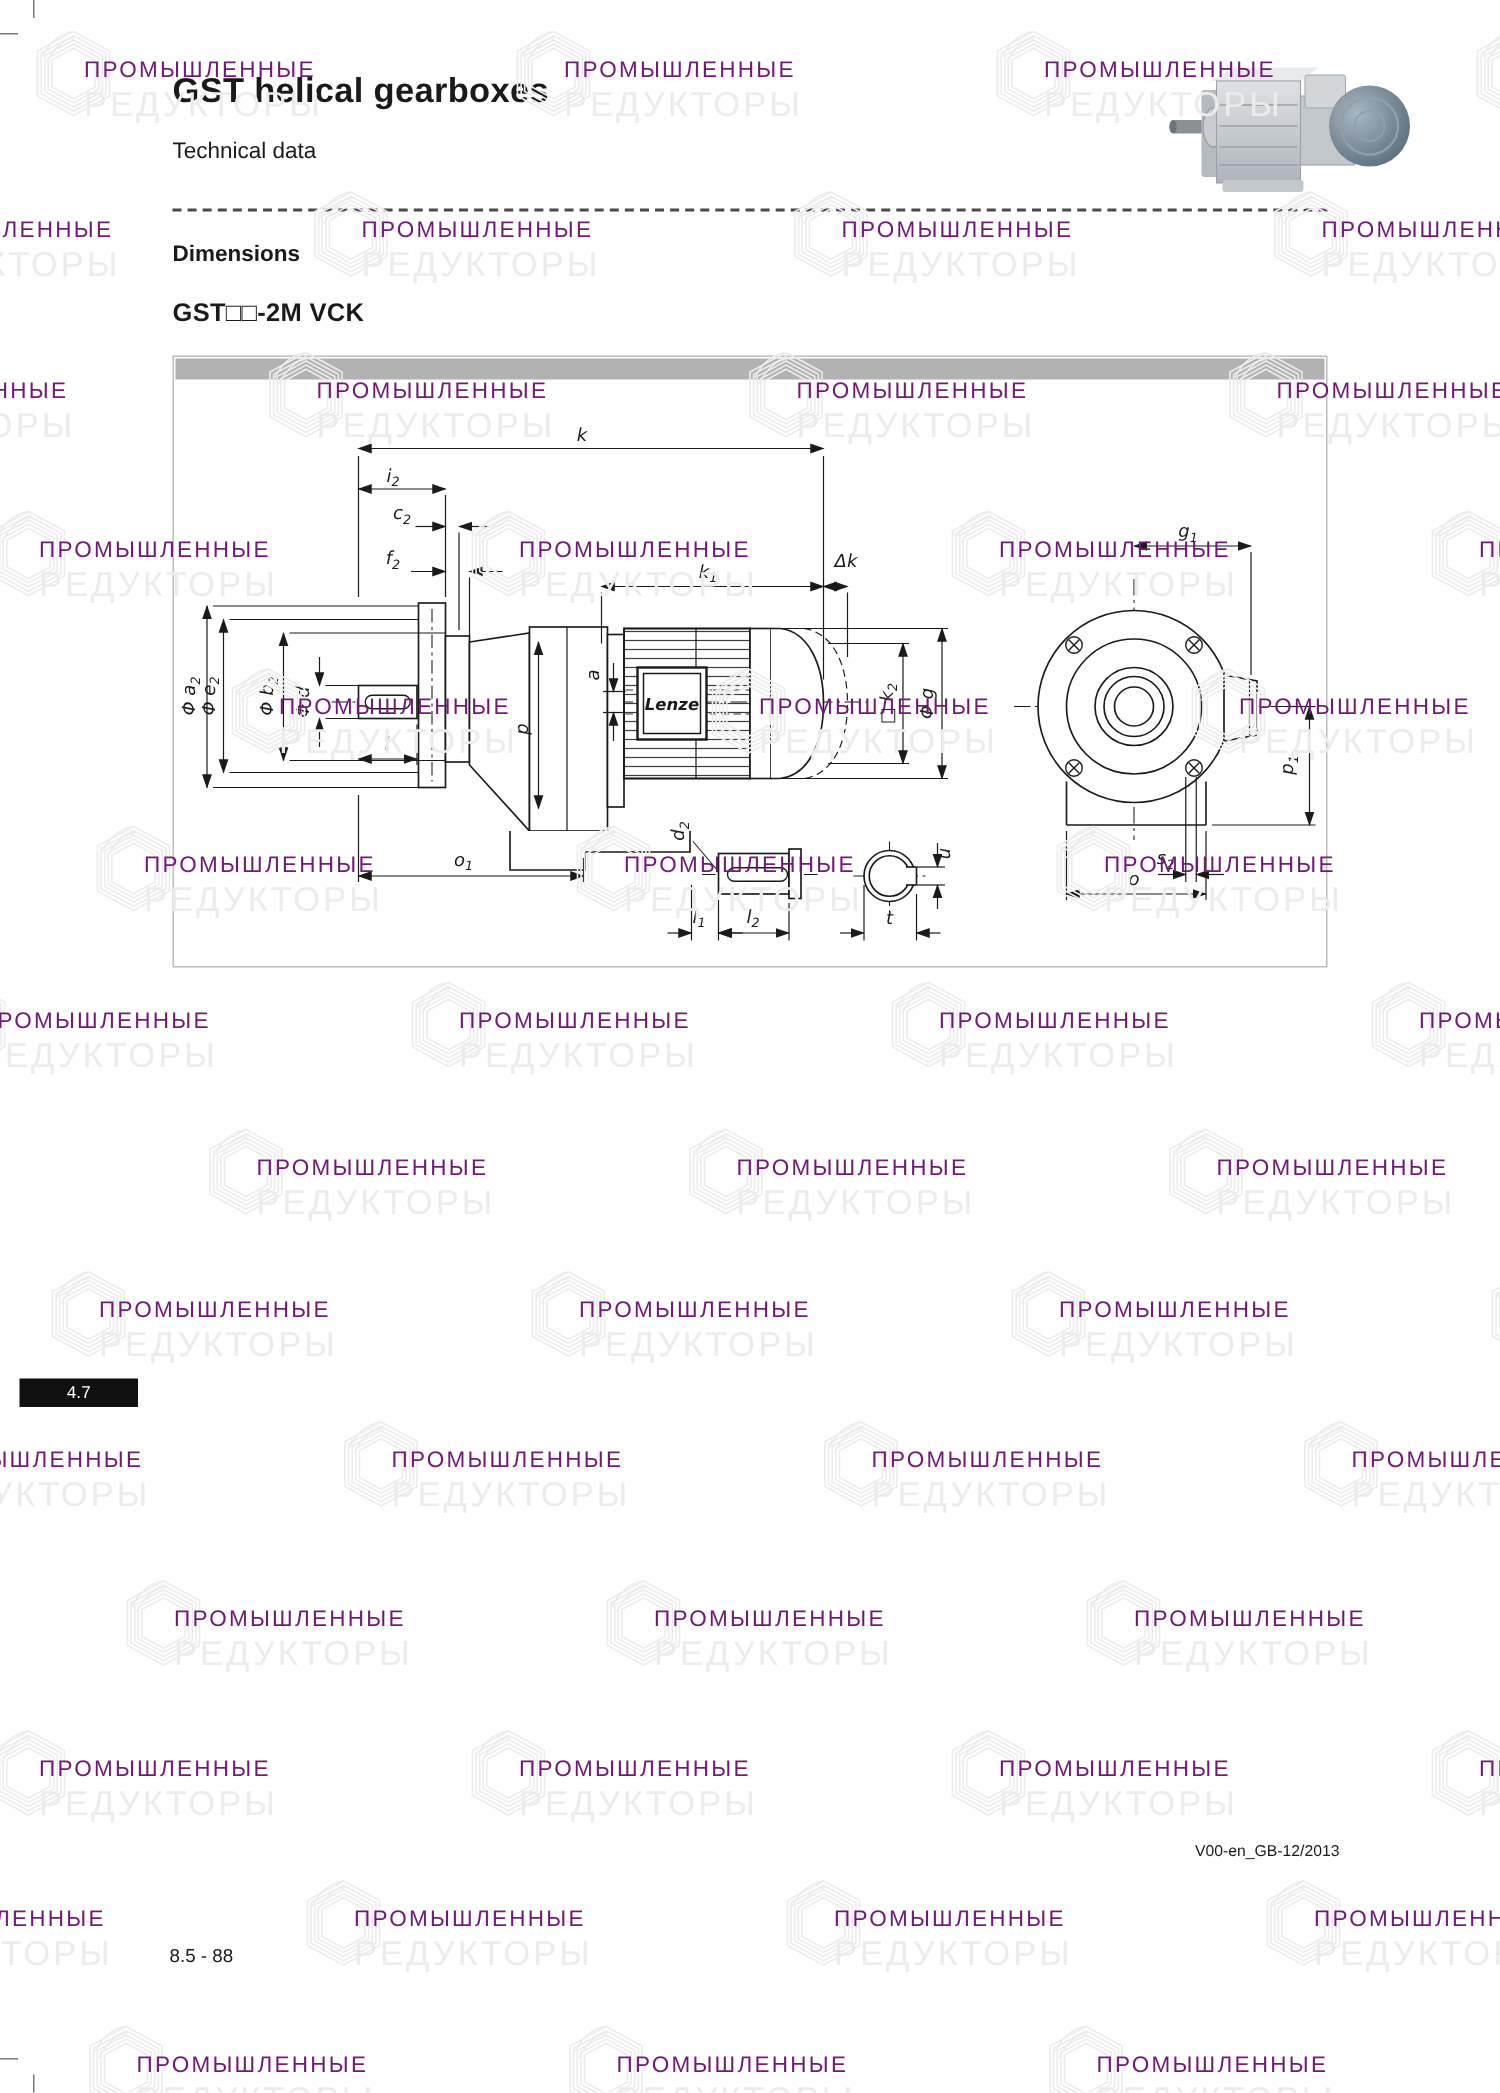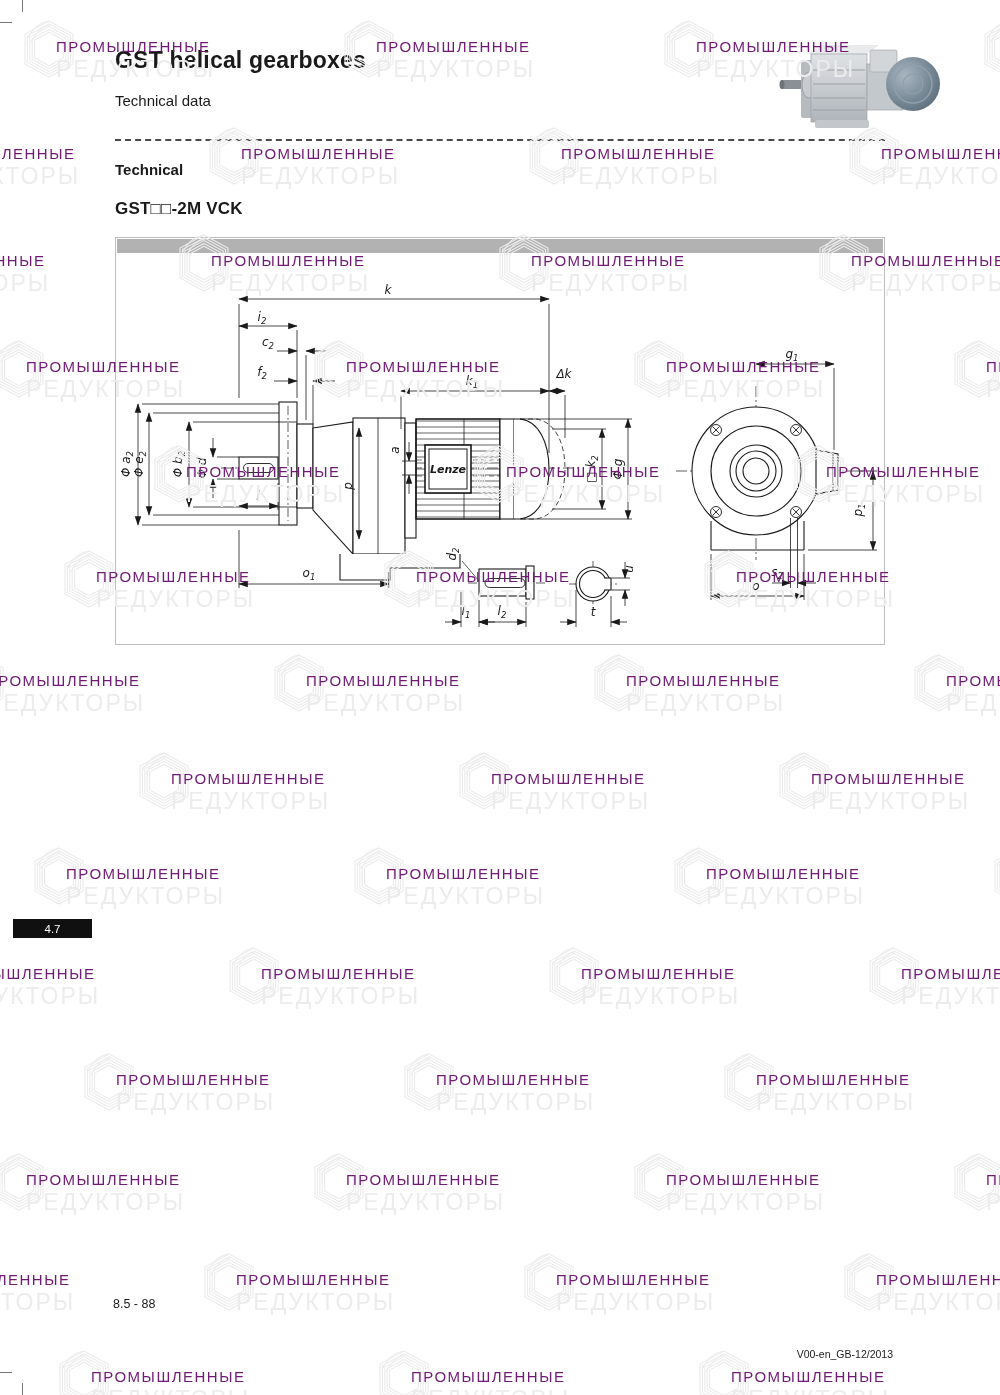--- a/index.html
+++ b/index.html
@@ -19,21 +19,21 @@
   #figure svg { display:block; }
   .dim { font-family:"DejaVu Sans", sans-serif; font-style:italic; font-size:12px; fill:#1a1a1a; }
   .dim .sub { font-size:8.5px; }
 
   
   #side-tab { left:13px; top:919px; width:79px; height:19px; background:#101010; color:#fff;
               font-size:11.5px; display:flex; align-items:center; justify-content:center; }
 
   
   #footer-left { left:113px; top:1297px; font-size:12.5px; }
-  #footer-right { left:700px; top:1348px; width:193px; font-size:10.5px; text-align:right; }
+  #footer-right { left:700px; top:1228px; width:193px; font-size:10.5px; text-align:right; }
 
   
   .crop { background:#777; }
 
   
   #wm-layer { left:0; top:0; width:1000px; height:1395px; pointer-events:none; z-index:40; }
   .wm { position:absolute; width:170px; height:78px; }
   .wm svg { position:absolute; left:0; top:0; }
   .wm .wm-t { position:absolute; left:36px; top:20px; white-space:nowrap; }
   .wm .l1 { font-size:15px; letter-spacing:1.5px; color:#701a75; font-weight:500; }
@@ -45,21 +45,21 @@
 <body>
 
 <div class="abs crop" style="left:22px;top:0;width:1px;height:12px;"></div>
 <div class="abs crop" style="left:0;top:22px;width:12px;height:1px;"></div>
 <div class="abs crop" style="left:0;top:1372px;width:12px;height:1px;"></div>
 <div class="abs crop" style="left:22px;top:1383px;width:1px;height:12px;"></div>
 
 <div class="abs" id="page-title">GST helical gearboxes</div>
 <div class="abs" id="page-subtitle">Technical data</div>
 <div class="abs" id="dashed-sep"></div>
-<div class="abs" id="section-heading">Technical</div>
+<div class="abs" id="section-heading">Dimensions</div>
 <div class="abs" id="variant-label">GST□□-2M VCK</div>
 
 <div class="abs" id="product-photo">
   <svg width="170" height="95" viewBox="0 0 170 95">
     <defs>
       <linearGradient id="boxg" x1="0" y1="0" x2="0" y2="1">
         <stop offset="0" stop-color="#dfe2e5"></stop>
           <stop offset="1" stop-color="#aeb4ba"></stop>
       </linearGradient>
       <radialGradient id="fang" cx="0.35" cy="0.35" r="0.9">

